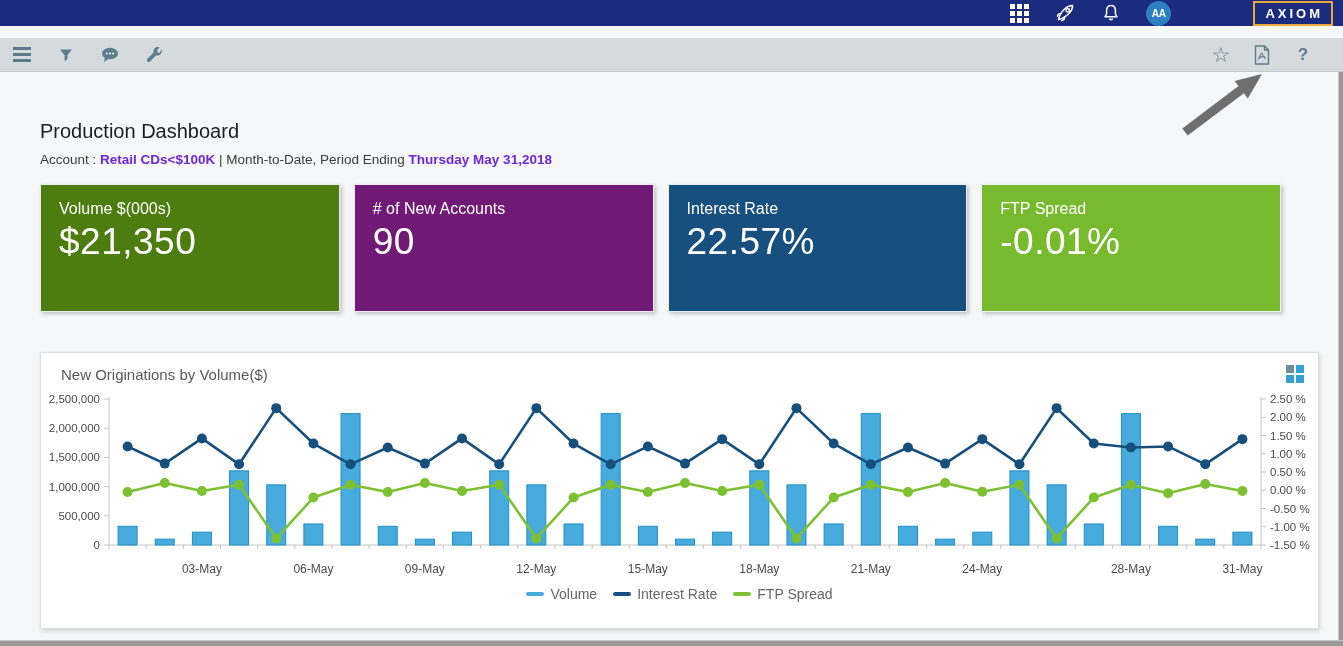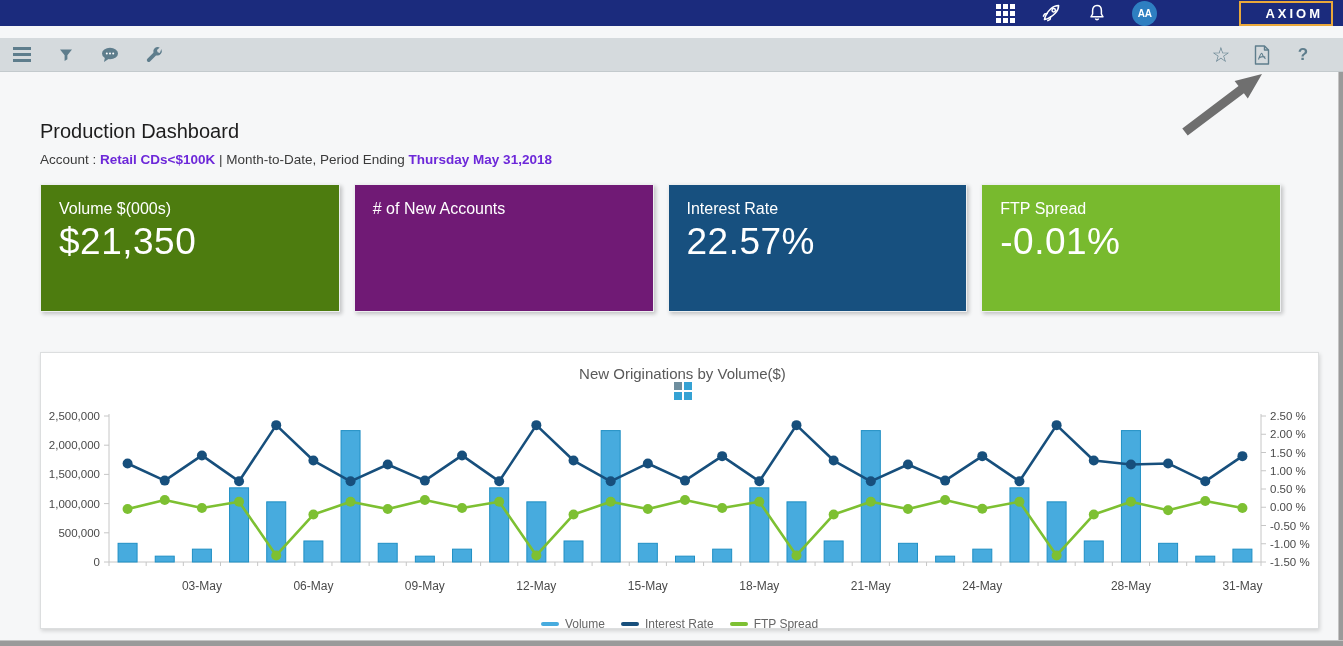--- a/index.html
+++ b/index.html
@@ -18,21 +18,21 @@
   .topnav-right { margin-left:auto; display:flex; align-items:center; gap:24px; padding-right:10px; }
   .nav-icon { width:22px; height:22px; display:flex; align-items:center; justify-content:center; cursor:pointer; }
   .grid9 { display:grid; grid-template-columns:repeat(3,5px); grid-template-rows:repeat(3,5px); gap:2px; }
   .grid9 span { background:#fff; }
   .avatar {
     width:25px; height:25px; border-radius:50%; background:#2E7FC1;
     color:#fff; font-size:10px; font-weight:bold; display:flex; align-items:center; justify-content:center;
   }
   .logo {
     margin-left:58px; border:2px solid #E9A83B; color:#fff; font-weight:bold;
-    font-size:13px; letter-spacing:3px; padding:3px 8px 3px 24px; line-height:15px;
+    font-size:13px; letter-spacing:3px; padding:3px 8px 3px 10px; line-height:15px;
   }
 
   
   .toolbar {
     position:absolute; left:0; top:38px; width:1343px; height:34px;
     background:#D5DADD; border-bottom:1px solid #C3CACD;
     display:flex; align-items:center; color:#5E7D8C;
   }
   .toolbar-left { display:flex; align-items:center; gap:24px; padding-left:12px; }
   .toolbar-right { margin-left:auto; display:flex; align-items:center; gap:21px; padding-right:30px; }
@@ -57,29 +57,29 @@
     box-shadow:2px 2px 4px rgba(0,0,0,0.22); cursor:pointer;
   }
   .kpi-label { font-size:16px; }
   .kpi-value { font-size:37px; font-weight:300; margin-top:3px; letter-spacing:0.5px; }
 
   
   .chart-card {
     position:absolute; left:40px; top:352px; width:1279px; height:277px;
     background:#fff; border:1px solid #DCDEDF; box-shadow:1px 2px 4px rgba(0,0,0,0.15);
   }
-  .chart-header { display:flex; align-items:center; justify-content:space-between; padding:12px 14px 2px 20px;flex-direction:column; }
+  .chart-header { display:flex; align-items:center; justify-content:space-between; padding:12px 14px 2px 20px; }
   .chart-title { font-size:15px; color:#595959; }
   .grid4 { display:grid; grid-template-columns:repeat(2,8px); grid-template-rows:repeat(2,8px); gap:2px; cursor:pointer; }
   .grid4 span { background:#35A2D4; }
   .grid4 span.muted { background:#6E8E9E; }
   #chart-svg { display:block; }
   .chart-legend {
     display:flex; justify-content:center; align-items:center; gap:16px;
-    font-size:12px; color:#666; margin-top:15px;
+    font-size:14px; color:#666; margin-top:1px;
   }
   .legend-item { display:flex; align-items:center; gap:6px; }
   .legend-item .dash { width:18px; height:4px; border-radius:2px; }
 
   
   .annotation-arrow { position:absolute; left:1160px; top:60px; }
 
   
   .edge-bottom { position:absolute; left:0; top:640px; width:1343px; height:6px; background:#9A9A9A; border-top:1px solid #c4c4c4; }
   .edge-right  { position:absolute; left:1338px; top:72px; width:5px; height:568px; background:#9A9A9A; border-left:1px solid #c4c4c4; }
@@ -170,20 +170,21 @@
 <div class="page-title">Production Dashboard</div>
 <div class="page-subtitle"><span>Account : </span><b>Retail CDs&lt;$100K</b><span> | Month-to-Date, Period Ending </span><b>Thursday May 31,2018</b></div>
 
 <div class="kpi-row">
   <div class="kpi-card" style="background: #4d7c0f;">
     <div class="kpi-label">Volume $(000s)</div>
     <div class="kpi-value">$21,350</div>
   </div>
   <div class="kpi-card" style="background: #701a75;">
     <div class="kpi-label"># of New Accounts</div>
+    <div class="kpi-value">90</div>
   </div>
   <div class="kpi-card" style="background: rgb(23, 80, 127);">
     <div class="kpi-label">Interest Rate</div>
     <div class="kpi-value">22.57%</div>
   </div>
   <div class="kpi-card" style="background: rgb(120, 186, 46);">
     <div class="kpi-label">FTP Spread</div>
     <div class="kpi-value">-0.01%</div>
   </div>
 </div>

